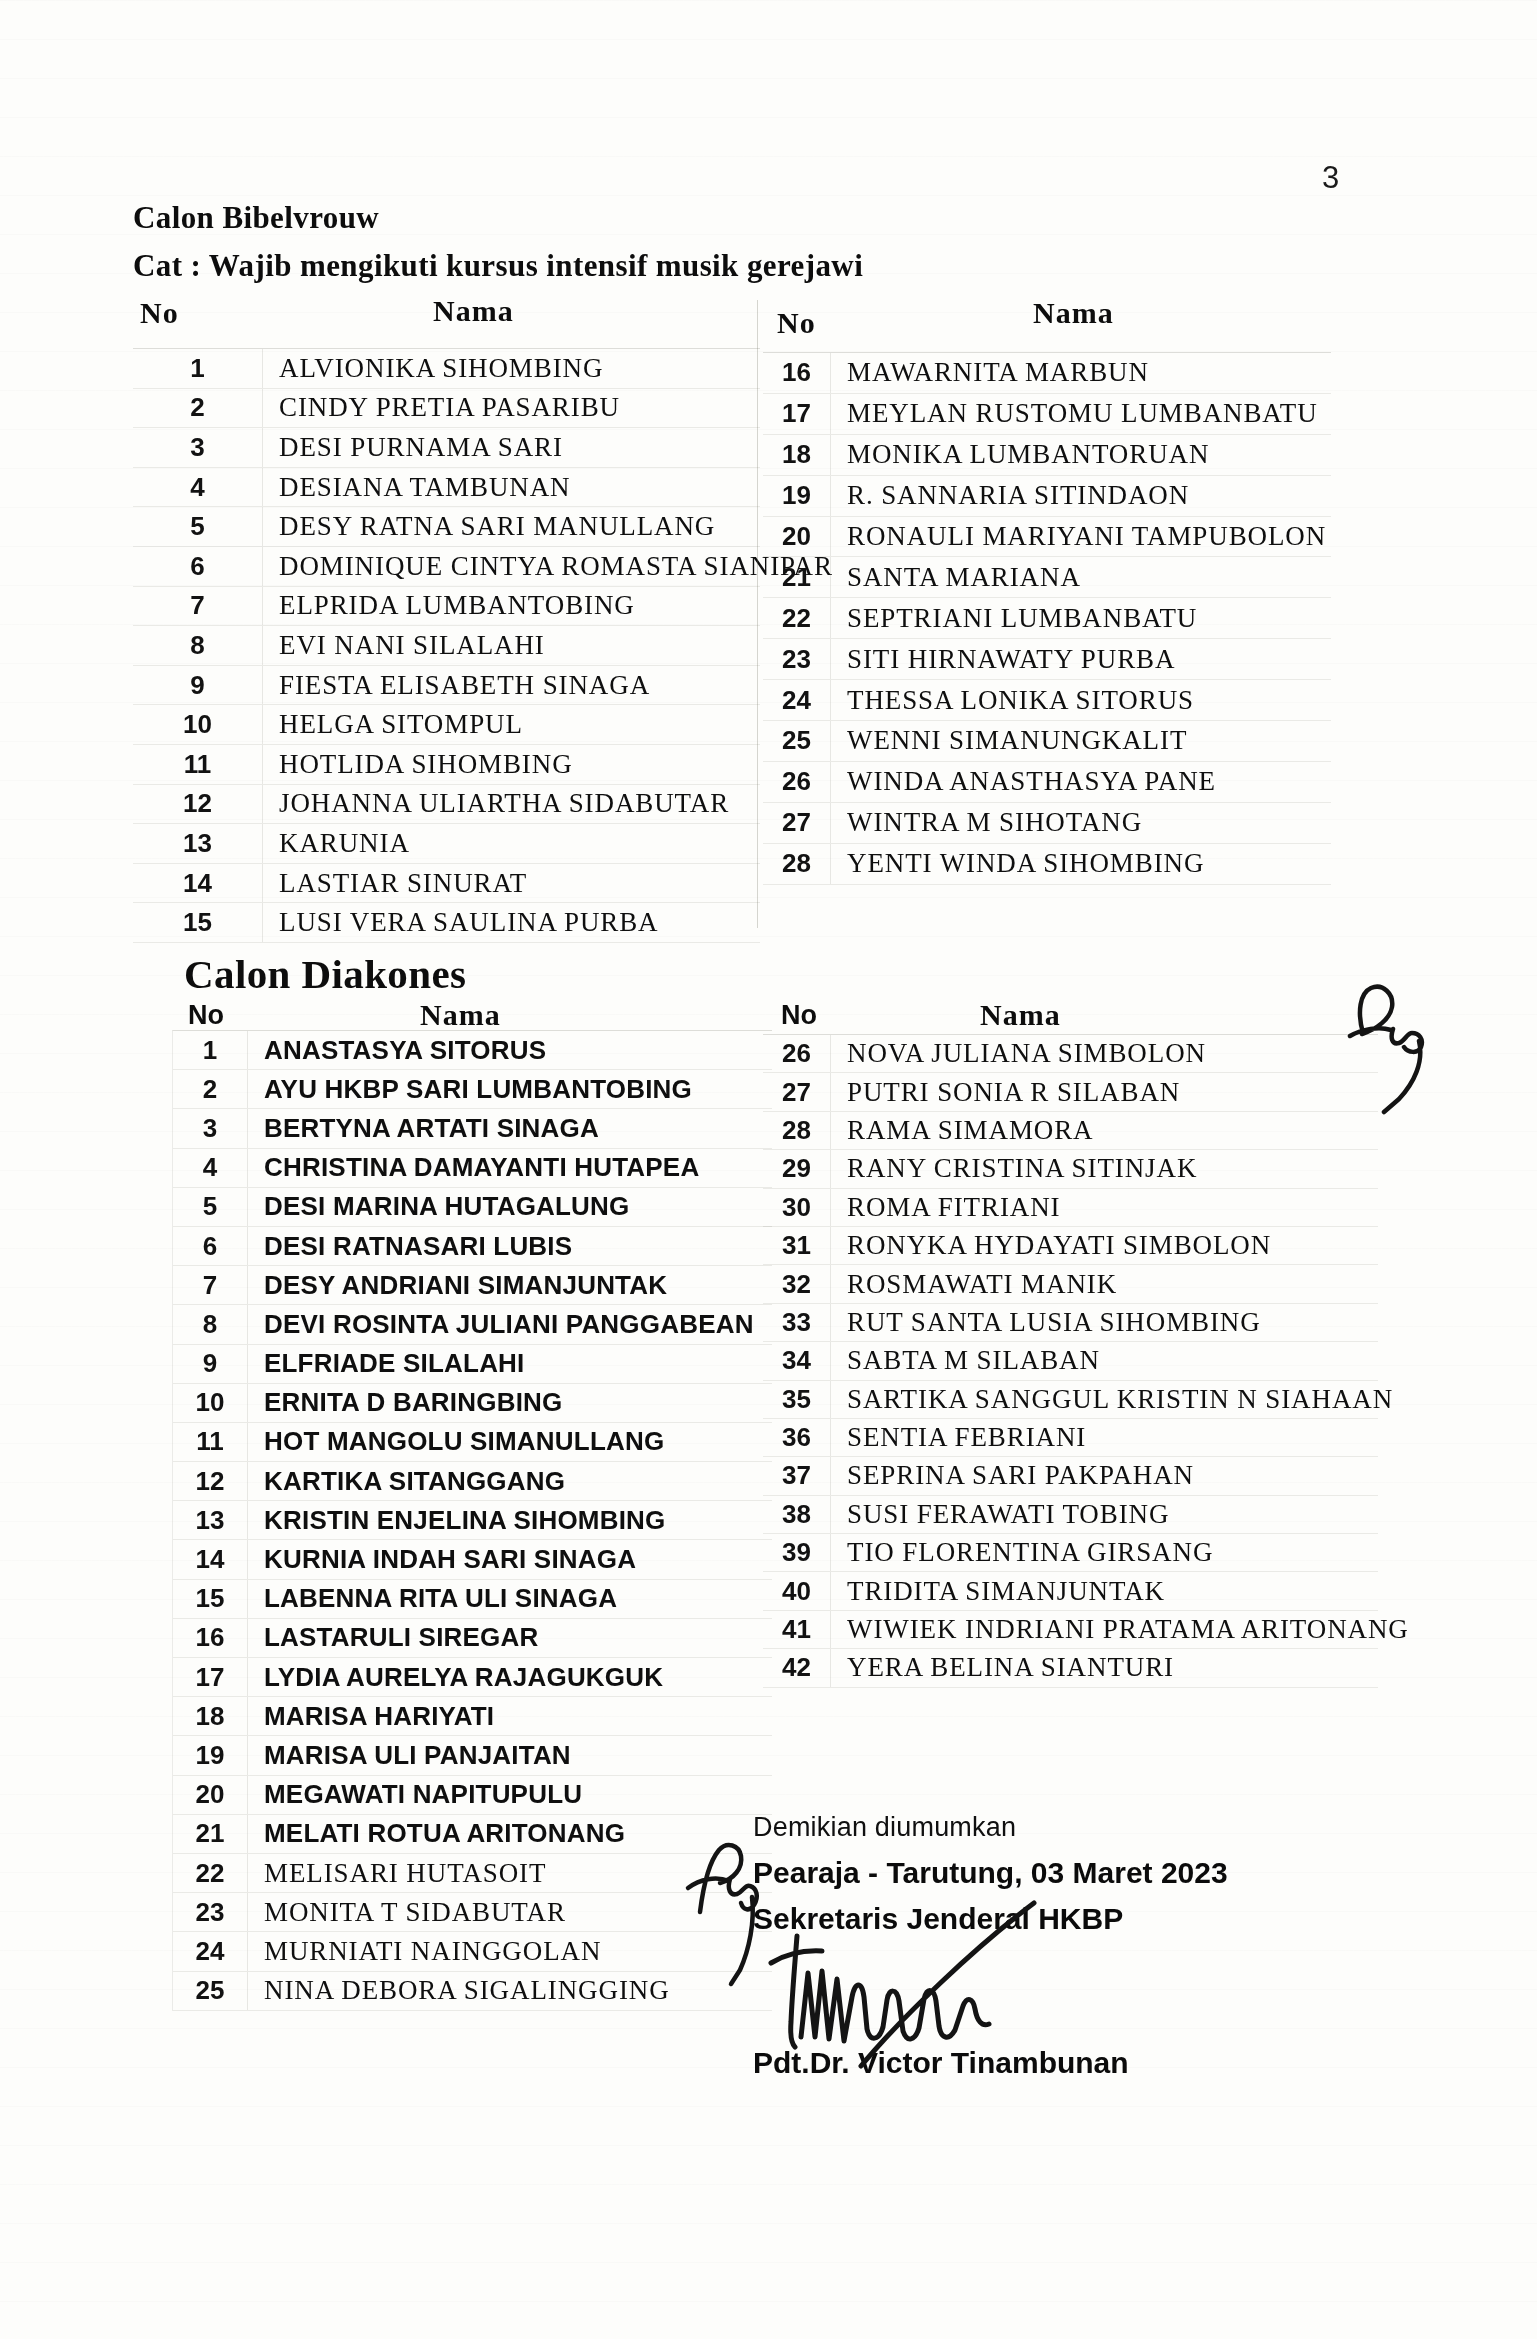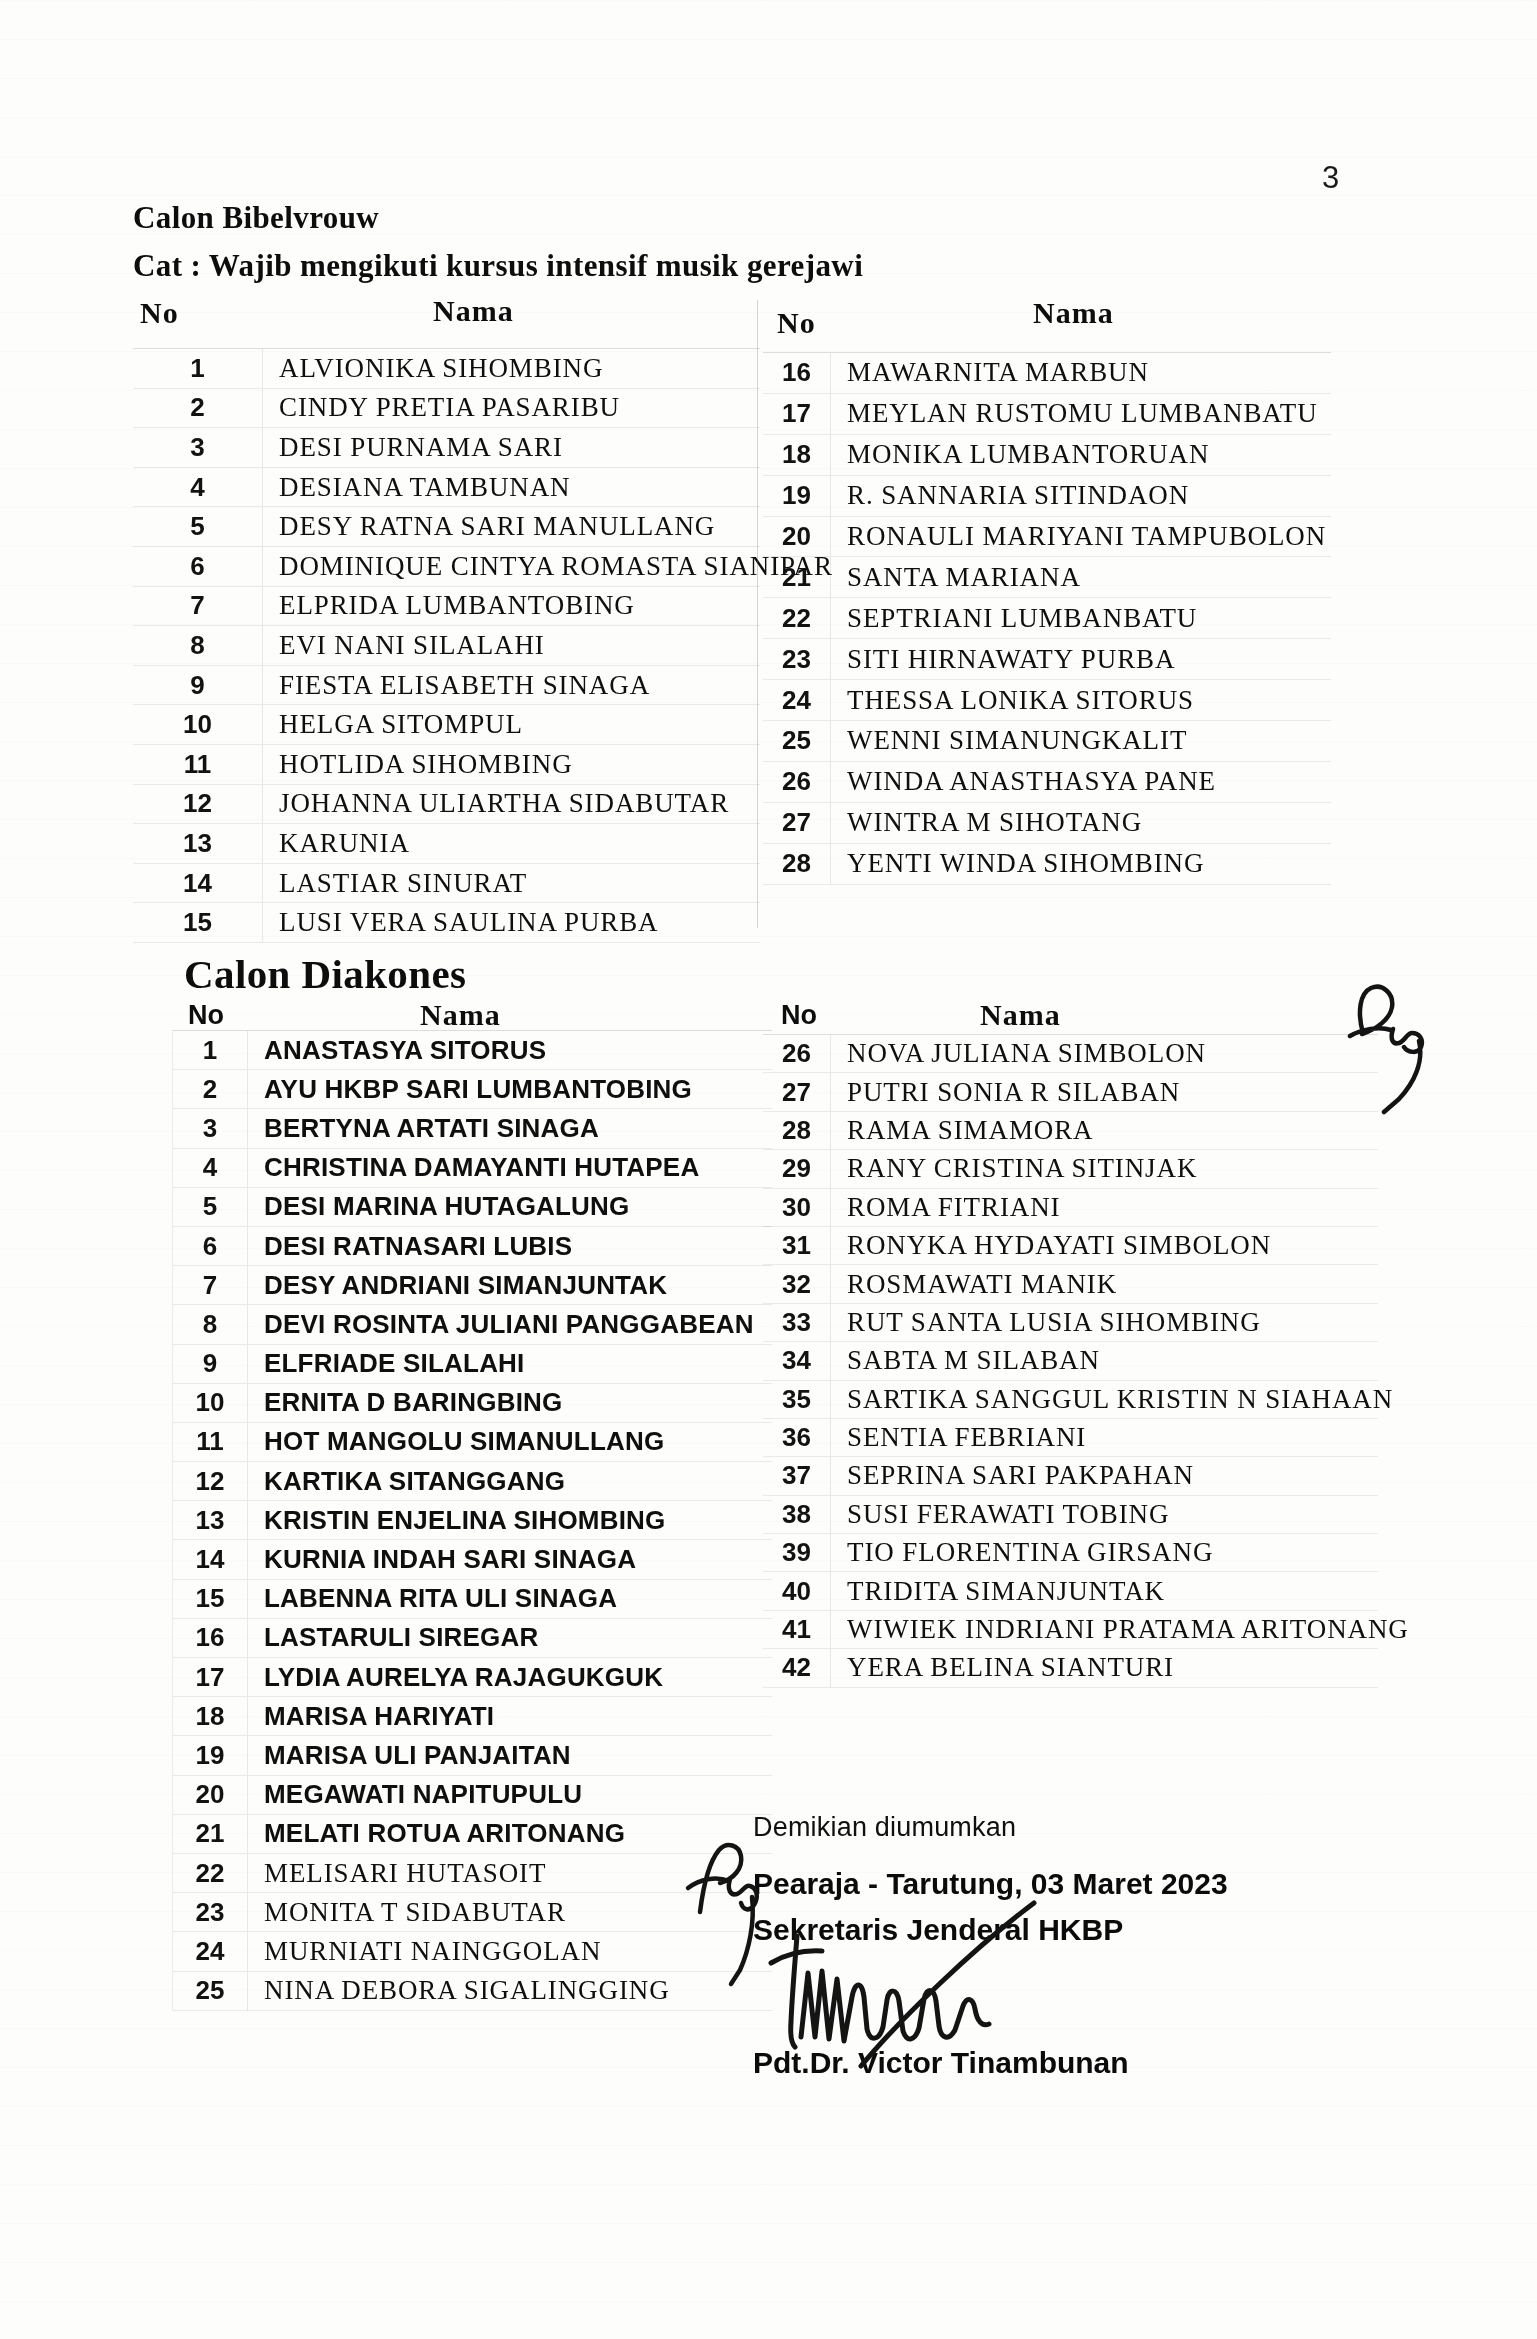--- a/index.html
+++ b/index.html
@@ -62,21 +62,21 @@
   #bibR{left:763px;top:294px;width:568px;}
   #diaL{left:172px;top:996px;width:600px;}
   #diaR{left:763px;top:996px;width:615px;}
   #diaL .rows{border-left:1px solid rgba(110,110,95,.12);}
   .vdiv{
     position:absolute;left:757px;top:300px;width:1px;height:628px;
     background:rgba(110,110,95,.28);
   }
   .footer{position:absolute;left:753px;top:1812px;}
   .f1{font-size:27px;font-weight:400;letter-spacing:.2px;color:#101010;}
-  .f2{font-size:30px;font-weight:700;margin-top:24px;color:#0b0b0b;}
+  .f2{font-size:30px;font-weight:700;margin-top:13px;color:#0b0b0b;}
   .f3{font-size:30px;font-weight:700;margin-top:12px;color:#0b0b0b;}
   .fname{
     position:absolute;left:753px;top:2046px;
     font-size:30px;font-weight:700;color:#0b0b0b;text-align:right;
   }
   .ink{position:absolute;left:0;top:0;pointer-events:none;}
 </style>
 </head>
 <body>
 

